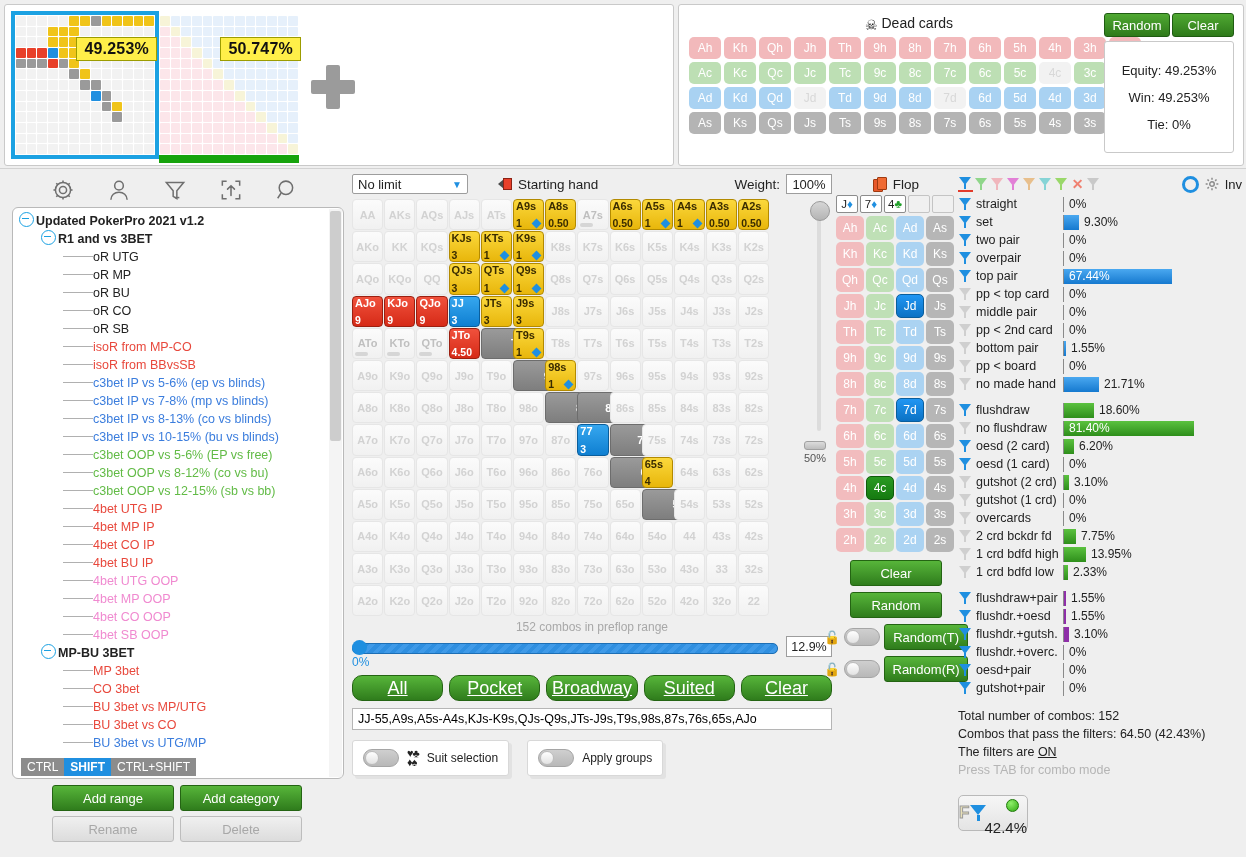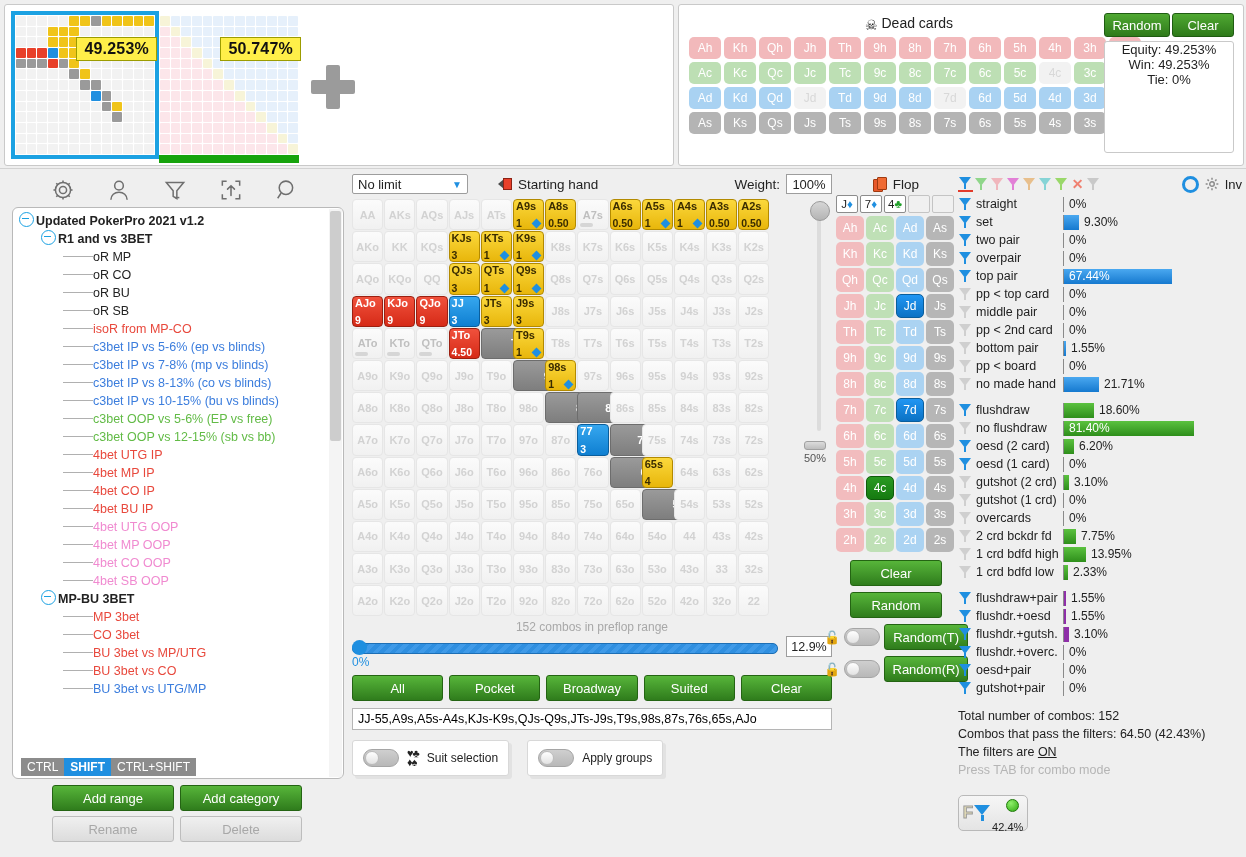--- a/index.html
+++ b/index.html
@@ -50,21 +50,21 @@
   .dCard.d{background:#a9d2f2;}
   .dCard.s{background:#b4b4b4;}
   .dCard.used{background:#f2f2f2;color:#d8d8d8;}
   .randBtn,.clearBtn{position:absolute;top:8px;height:22px;background:linear-gradient(#4fa832,#2e7a1a);
       border:1px solid #1f5c12;border-radius:3px;color:#fff;font-size:13px;
       display:flex;align-items:center;justify-content:center;cursor:pointer;}
   .randBtn{left:425px;width:64px;}
   .clearBtn{left:493px;width:60px;}
   .eqBox{position:absolute;left:425px;top:36px;width:128px;height:110px;background:#fff;
       border:1px solid #c9c9c9;border-radius:3px;display:flex;flex-direction:column;
-      align-items:center;justify-content:flex-start;gap:0;font-size:13px;}
+      align-items:center;justify-content:center;gap:12px;font-size:13px;}
 
   
   .main{position:absolute;left:0;top:168px;width:1246px;height:689px;background:#efefef;
       border-top:1px solid #d2d2d2;}
 
   
   #treePanel{position:absolute;left:4px;top:4px;width:342px;height:620px;}
   .treeIcons{position:absolute;left:0;top:0;width:342px;height:34px;display:flex;
       align-items:center;justify-content:center;gap:30px;}
   .tIcon{width:26px;height:26px;cursor:pointer;color:#6f6f6f;}
@@ -136,21 +136,21 @@
   .hSliderRow{display:flex;align-items:center;gap:8px;margin-top:2px;}
   .hSlider{position:relative;flex:1;height:14px;}
   .hSlider .htrack{position:absolute;left:0;top:3px;right:0;height:9px;border-radius:5px;
       background:repeating-linear-gradient(135deg,#2f8fe0 0 4px,#3f9ae8 4px 8px);border:1px solid #1d6fb5;}
   .hSlider .hknob{position:absolute;left:0;top:0;width:15px;height:15px;border-radius:50%;background:#1f8fe0;}
   .pctBox{width:46px;height:21px;border:1px solid #9d9d9d;background:#fff;
       display:flex;align-items:center;justify-content:center;font-size:12.5px;box-sizing:border-box;}
   .zeroPct{color:#1f8fe0;font-size:12px;margin-top:-2px;}
   .qBtns{display:flex;gap:6px;margin-top:6px;}
   .qBtn{flex:1;height:24px;background:linear-gradient(#57b53a,#2f7c1c);border:1px solid #246413;
-      border-radius:3px;color:#fff;font-size:13px;display:flex;align-items:center;justify-content:center;cursor:pointer;}
+      border-radius:10px;color:#fff;font-size:18px;display:flex;align-items:center;justify-content:center;cursor:pointer;text-decoration:underline;}
   .rangeInput{margin-top:7px;width:100%;height:22px;border:1px solid #b5b5b5;background:#fff;
       box-sizing:border-box;font-size:12.5px;padding:0 5px;font-family:"Liberation Sans",sans-serif;}
   .toggleRow{display:flex;gap:18px;margin-top:10px;}
   .togCard{background:#fff;border:1px solid #d8d8d8;border-radius:3px;padding:8px 10px;
       display:flex;align-items:center;gap:8px;box-shadow:3px 3px 0 #e2e2e2;}
   .tog{width:34px;height:16px;border-radius:9px;background:linear-gradient(#cfcfcf,#b8b8b8);
       border:1px solid #a5a5a5;position:relative;cursor:pointer;}
   .tog .kn{position:absolute;left:1px;top:1px;width:14px;height:14px;border-radius:50%;
       background:linear-gradient(#fff,#e2e2e2);border:1px solid #bdbdbd;box-sizing:border-box;}
   .suitIco{font-size:11px;line-height:9px;letter-spacing:-1px;}
@@ -208,21 +208,21 @@
   .summ .dim{color:#b5b5b5;}
   .underl{text-decoration:underline;}
   .fBadge{position:absolute;left:0px;top:622px;width:68px;height:34px;
       background:linear-gradient(#f6f6f6,#e4e4e4);border:1px solid #b9b9b9;border-radius:5px;
       display:flex;align-items:center;justify-content:center;gap:1px;}
   .fBadge .fL{font-size:17px;color:#e8e0b8;font-weight:bold;-webkit-text-stroke:1px #9a9a9a;}
   .fBadge .fnB{width:17px;height:17px;position:relative;}
   .fBadge .fnB::before{content:"";position:absolute;left:0;top:0;width:0;height:0;
       border-left:8px solid transparent;border-right:8px solid transparent;border-top:10px solid #1f8fe0;}
   .fBadge .fnB::after{content:"";position:absolute;left:6.5px;top:10px;width:3px;height:6px;background:#1f8fe0;}
-  .fBadge .pc{font-size:11px;margin-top:28px;}
+  .fBadge .pc{font-size:15px;margin-top:28px;}
   .fBadge .dot{position:absolute;right:8px;top:3px;width:11px;height:11px;border-radius:50%;
       background:radial-gradient(circle at 35% 30%,#8ff06a,#2fa812);border:1px solid #1d7a08;}
 </style>
 </head>
 <body>
 
 <div class="app">
 
   <div class="topbar">
 
@@ -698,30 +698,33 @@
             <circle cx="11" cy="10" r="6.2"></circle>
               <path d="M6.6 14.8L3.4 19.6"></path>
           </svg>
         </span>
       </div>
 
       <div class="treeBox">
         <div id="treeNodes" style="padding:4px 0 0 6px;">
             <div class="node" style="padding-left: 0px;"><span class="exp"></span><span class="cBlack bold">Updated PokerPro 2021 v1.2</span></div>
             <div class="node" style="padding-left: 22px;"><span class="exp"></span><span class="cBlack bold">R1 and vs 3BET</span></div>
+            <div class="node" style="padding-left: 44px;"><span class="dash"></span><span class="cBlack">oR UTG</span></div>
             <div class="node" style="padding-left: 44px;"><span class="dash"></span><span class="cBlack">oR MP</span></div>
+            <div class="node" style="padding-left: 44px;"><span class="dash"></span><span class="cBlack">oR BU</span></div>
             <div class="node" style="padding-left: 44px;"><span class="dash"></span><span class="cBlack">oR CO</span></div>
-            <div class="node" style="padding-left: 44px;"><span class="dash"></span><span class="cBlack">oR BU</span></div>
             <div class="node" style="padding-left: 44px;"><span class="dash"></span><span class="cBlack">oR SB</span></div>
             <div class="node" style="padding-left: 44px;"><span class="dash"></span><span class="cRed">isoR from MP-CO</span></div>
+            <div class="node" style="padding-left: 44px;"><span class="dash"></span><span class="cRed">isoR from BBvsSB</span></div>
             <div class="node" style="padding-left: 44px;"><span class="dash"></span><span class="cBlue">c3bet IP vs 5-6% (ep vs blinds)</span></div>
             <div class="node" style="padding-left: 44px;"><span class="dash"></span><span class="cBlue">c3bet IP vs 7-8% (mp vs blinds)</span></div>
             <div class="node" style="padding-left: 44px;"><span class="dash"></span><span class="cBlue">c3bet IP vs 8-13% (co vs blinds)</span></div>
             <div class="node" style="padding-left: 44px;"><span class="dash"></span><span class="cBlue">c3bet IP vs 10-15% (bu vs blinds)</span></div>
             <div class="node" style="padding-left: 44px;"><span class="dash"></span><span class="cGreen">c3bet OOP vs 5-6% (EP vs free)</span></div>
+            <div class="node" style="padding-left: 44px;"><span class="dash"></span><span class="cGreen">c3bet OOP vs 8-12% (co vs bu)</span></div>
             <div class="node" style="padding-left: 44px;"><span class="dash"></span><span class="cGreen">c3bet OOP vs 12-15% (sb vs bb)</span></div>
             <div class="node" style="padding-left: 44px;"><span class="dash"></span><span class="cRed">4bet UTG IP</span></div>
             <div class="node" style="padding-left: 44px;"><span class="dash"></span><span class="cRed">4bet MP IP</span></div>
             <div class="node" style="padding-left: 44px;"><span class="dash"></span><span class="cRed">4bet CO IP</span></div>
             <div class="node" style="padding-left: 44px;"><span class="dash"></span><span class="cRed">4bet BU IP</span></div>
             <div class="node" style="padding-left: 44px;"><span class="dash"></span><span class="cPink">4bet UTG OOP</span></div>
             <div class="node" style="padding-left: 44px;"><span class="dash"></span><span class="cPink">4bet MP OOP</span></div>
             <div class="node" style="padding-left: 44px;"><span class="dash"></span><span class="cPink">4bet CO OOP</span></div>
             <div class="node" style="padding-left: 44px;"><span class="dash"></span><span class="cPink">4bet SB OOP</span></div>
             <div class="node" style="padding-left: 22px;"><span class="exp"></span><span class="cBlack bold">MP-BU 3BET</span></div>

